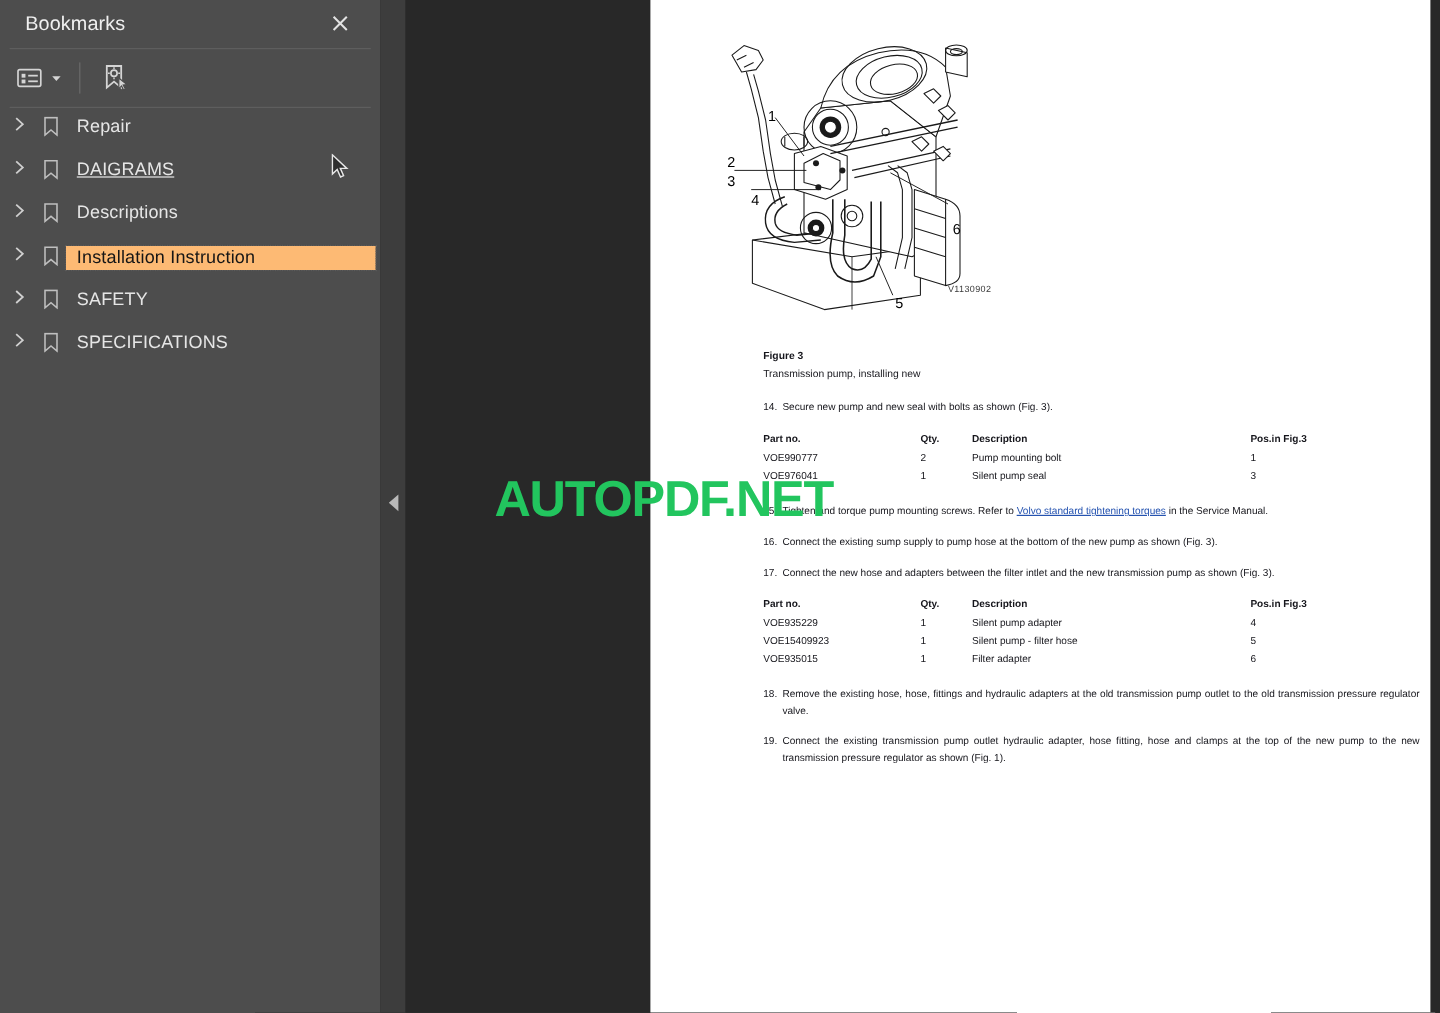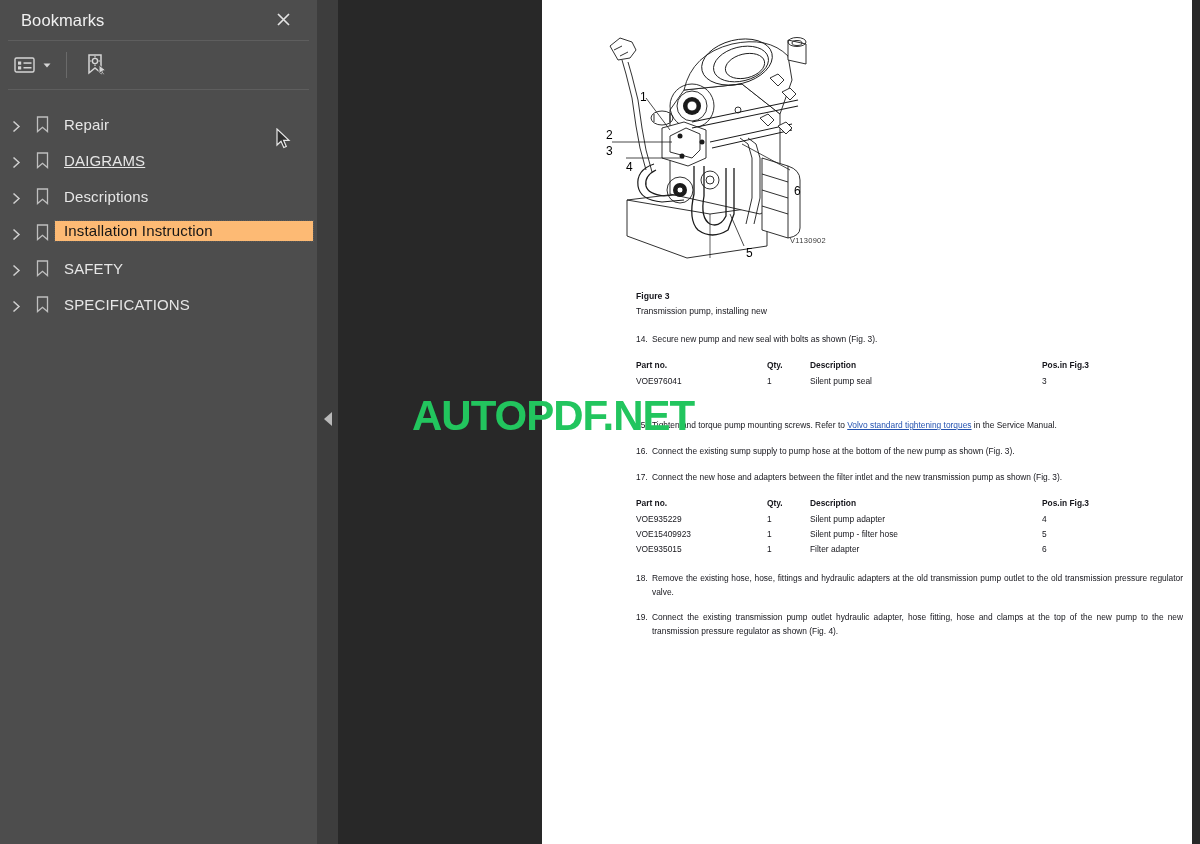--- a/index.html
+++ b/index.html
@@ -63,21 +63,21 @@
     margin: 0 14px 0 10px;
   }
 
   
   #bookmark-list {
     position: absolute; top: 97px; left: 0; width: 100%;
   }
   .bm-row {
     position: relative;
     height: 36px;
-    display: flex; align-items: flex-end;
+    display: flex; align-items: flex-start;
     cursor: pointer;
   }
   .bm-twisty {
     width: 26px; flex: 0 0 26px;
     display: flex; align-items: center; justify-content: center;
     margin-left: 3px;
   }
   .bm-icon {
     width: 26px; flex: 0 0 26px;
     display: flex; align-items: center; justify-content: center;
@@ -464,20 +464,26 @@
         <thead>
           <tr>
             <th class="col-part">Part no.</th>
             <th class="col-qty">Qty.</th>
             <th class="col-desc">Description</th>
             <th class="col-pos">Pos.in Fig.3</th>
           </tr>
         </thead>
         <tbody>
           <tr>
+            <td>VOE990777</td>
+            <td>2</td>
+            <td>Pump mounting bolt</td>
+            <td>1</td>
+          </tr>
+          <tr>
             <td>VOE976041</td>
             <td>1</td>
             <td>Silent pump seal</td>
             <td>3</td>
           </tr>
         </tbody>
       </table>
 
       <div class="step" style="left:94px; top:419px; width:540px;">
         <span class="num">15.</span>
@@ -527,21 +533,21 @@
         </tbody>
       </table>
 
       <div class="step justify" style="left:94px; top:572px; width:547px;">
         <span class="num">18.</span>
         <span class="txt">Remove the existing hose, hose, fittings and hydraulic adapters at the old transmission pump outlet to the old transmission pressure regulator valve.</span>
       </div>
 
       <div class="step justify" style="left:94px; top:611px; width:547px;">
         <span class="num">19.</span>
-        <span class="txt">Connect the existing transmission pump outlet hydraulic adapter, hose fitting, hose and clamps at the top of the new pump to the new transmission pressure regulator as shown (Fig. 4).</span>
+        <span class="txt">Connect the existing transmission pump outlet hydraulic adapter, hose fitting, hose and clamps at the top of the new pump to the new transmission pressure regulator as shown (Fig. 1).</span>
       </div>
 
     </div>
 
     <div id="right-edge"></div>
   </div>
 
   <div id="watermark">AUTOPDF.NET</div>
 
   <div id="mouse-cursor">

